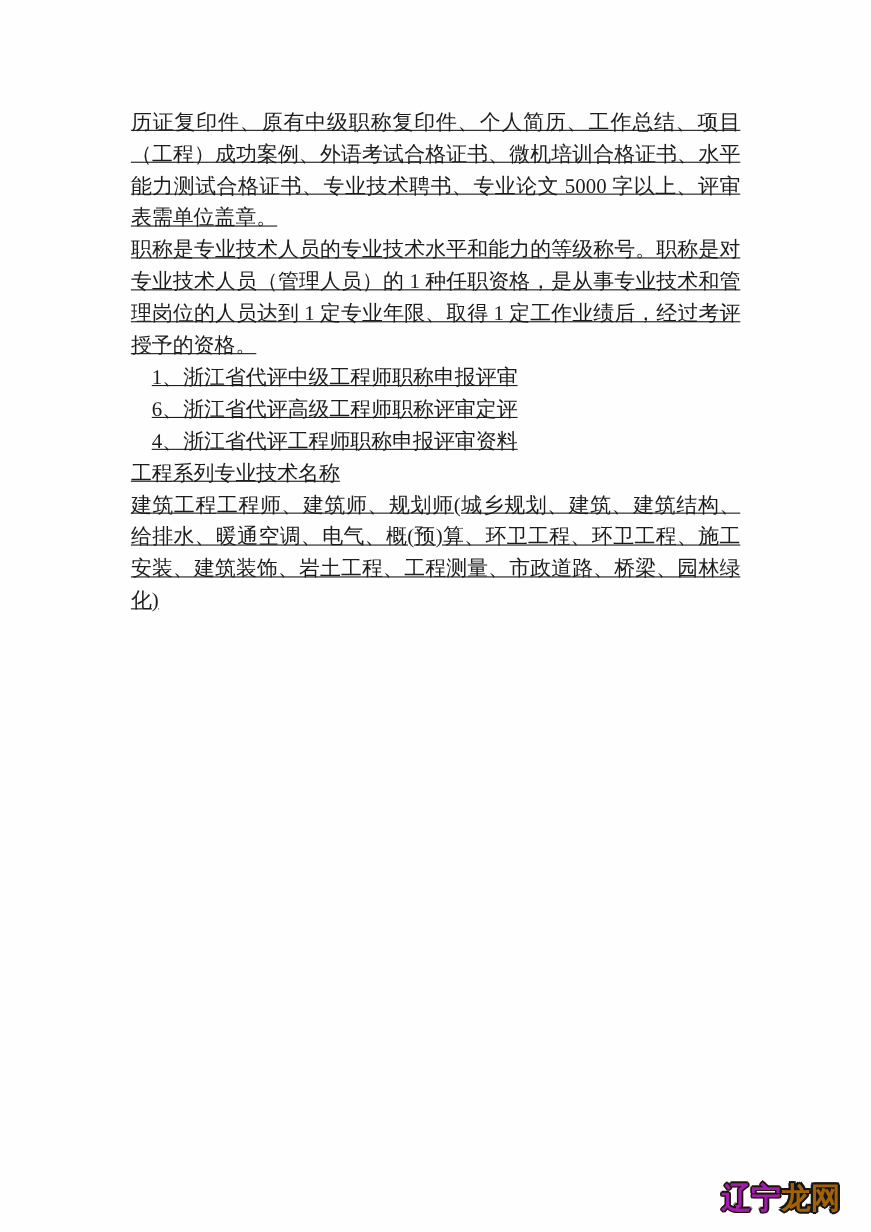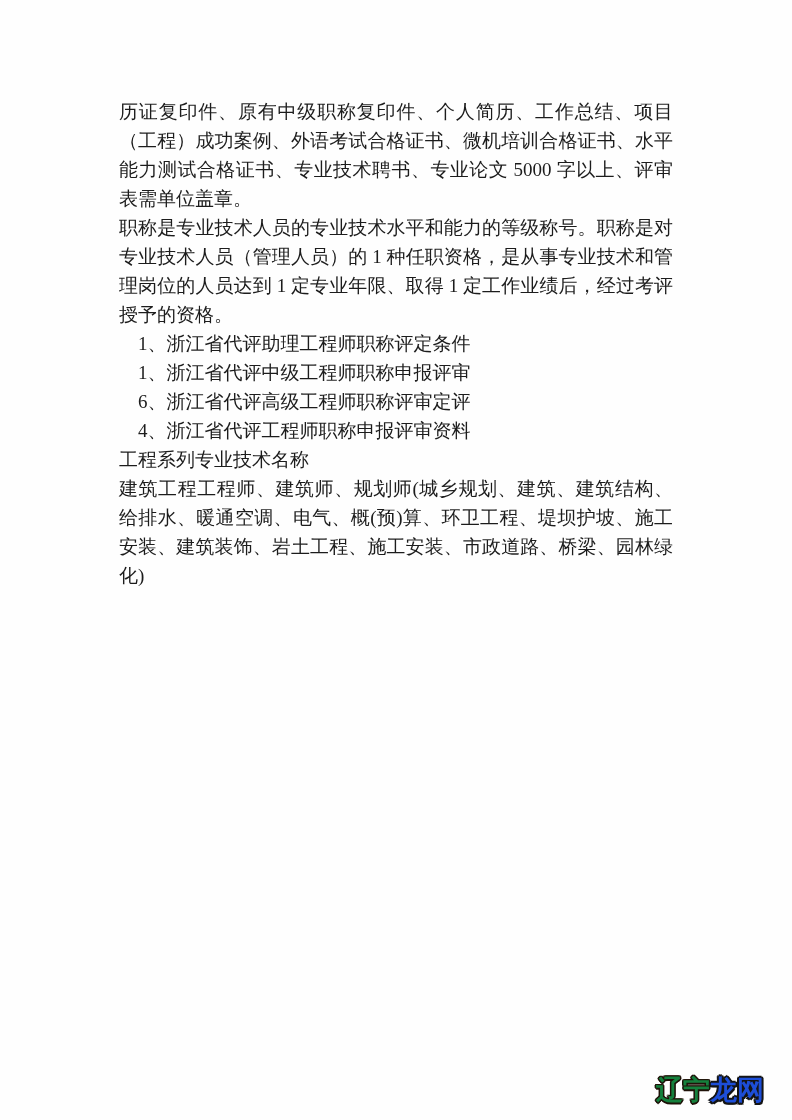--- a/index.html
+++ b/index.html
@@ -22,20 +22,21 @@
   .content {
     position: absolute;
     left: 119px;
     top: 97px;
     width: 554px;
     font-size: 19px;
     line-height: 29px;
     color: #1c1c1c;
     text-align: justify;
     text-justify: inter-ideograph;
+    text-decoration: underline;
   }
   .content p {
     margin: 0;
   }
   .mt {
     margin-top: 29px;
   }
   .list-item {
     padding-left: 19px;
     text-align: left;
@@ -51,55 +52,54 @@
     right: 28px;
     bottom: 15px;
     font-family: "DejaVu Sans", "Liberation Sans", sans-serif;
     font-weight: bold;
     font-size: 27px;
     line-height: 1.1;
     white-space: nowrap;
     letter-spacing: 0px;
   }
   .wm-orange {
-    color: #15803d;
+    color: #a21caf;
     text-shadow:
       -1.5px 0 #1f1208, 1.5px 0 #1f1208, 0 -1.5px #1f1208, 0 1.5px #1f1208,
       -1px -1px #1f1208, 1px -1px #1f1208, -1px 1px #1f1208, 1px 1px #1f1208;
   }
   .wm-white {
-    color: #1d4ed8;
+    color: #a16207;
     text-shadow:
       -2px 0 #151515, 2px 0 #151515, 0 -2px #151515, 0 2px #151515,
       -1.5px -1.5px #151515, 1.5px -1.5px #151515, -1.5px 1.5px #151515, 1.5px 1.5px #151515;
   }
 </style>
 </head>
 <body>
 
 <div class="page">
 
   <div class="content">
 
     <p>历证复印件、原有中级职称复印件、个人简历、工作总结、项目（工程）成功案例、外语考试合格证书、微机培训合格证书、水平能力测试合格证书、专业技术聘书、专业论文 5000 字以上、评审表需单位盖章。</p>
 
     <p class="mt">职称是专业技术人员的专业技术水平和能力的等级称号。职称是对专业技术人员（管理人员）的 1 种任职资格，是从事专业技术和管理岗位的人员达到 1 定专业年限、取得 1 定工作业绩后，经过考评授予的资格。</p>
 
 
-    <p class="mt list-item">1、浙江省代评助理工程师职称评定条件</p>
 
     <p class="mt list-item">1、浙江省代评中级工程师职称申报评审</p>
 
     <p class="mt list-item">6、浙江省代评高级工程师职称评审定评</p>
 
     <p class="mt list-item">4、浙江省代评工程师职称申报评审资料</p>
 
     <p class="mt heading">工程系列专业技术名称</p>
 
-    <p>建筑工程工程师、建筑师、规划师(城乡规划、建筑、建筑结构、给排水、暖通空调、电气、概(预)算、环卫工程、堤坝护坡、施工安装、建筑装饰、岩土工程、施工安装、市政道路、桥梁、园林绿化)</p>
+    <p>建筑工程工程师、建筑师、规划师(城乡规划、建筑、建筑结构、给排水、暖通空调、电气、概(预)算、环卫工程、环卫工程、施工安装、建筑装饰、岩土工程、工程测量、市政道路、桥梁、园林绿化)</p>
 
 
   </div>
 
   <div class="watermark">
     <span class="wm-orange">辽宁</span><span class="wm-white">龙网</span>
   </div>
 
 </div>
 

